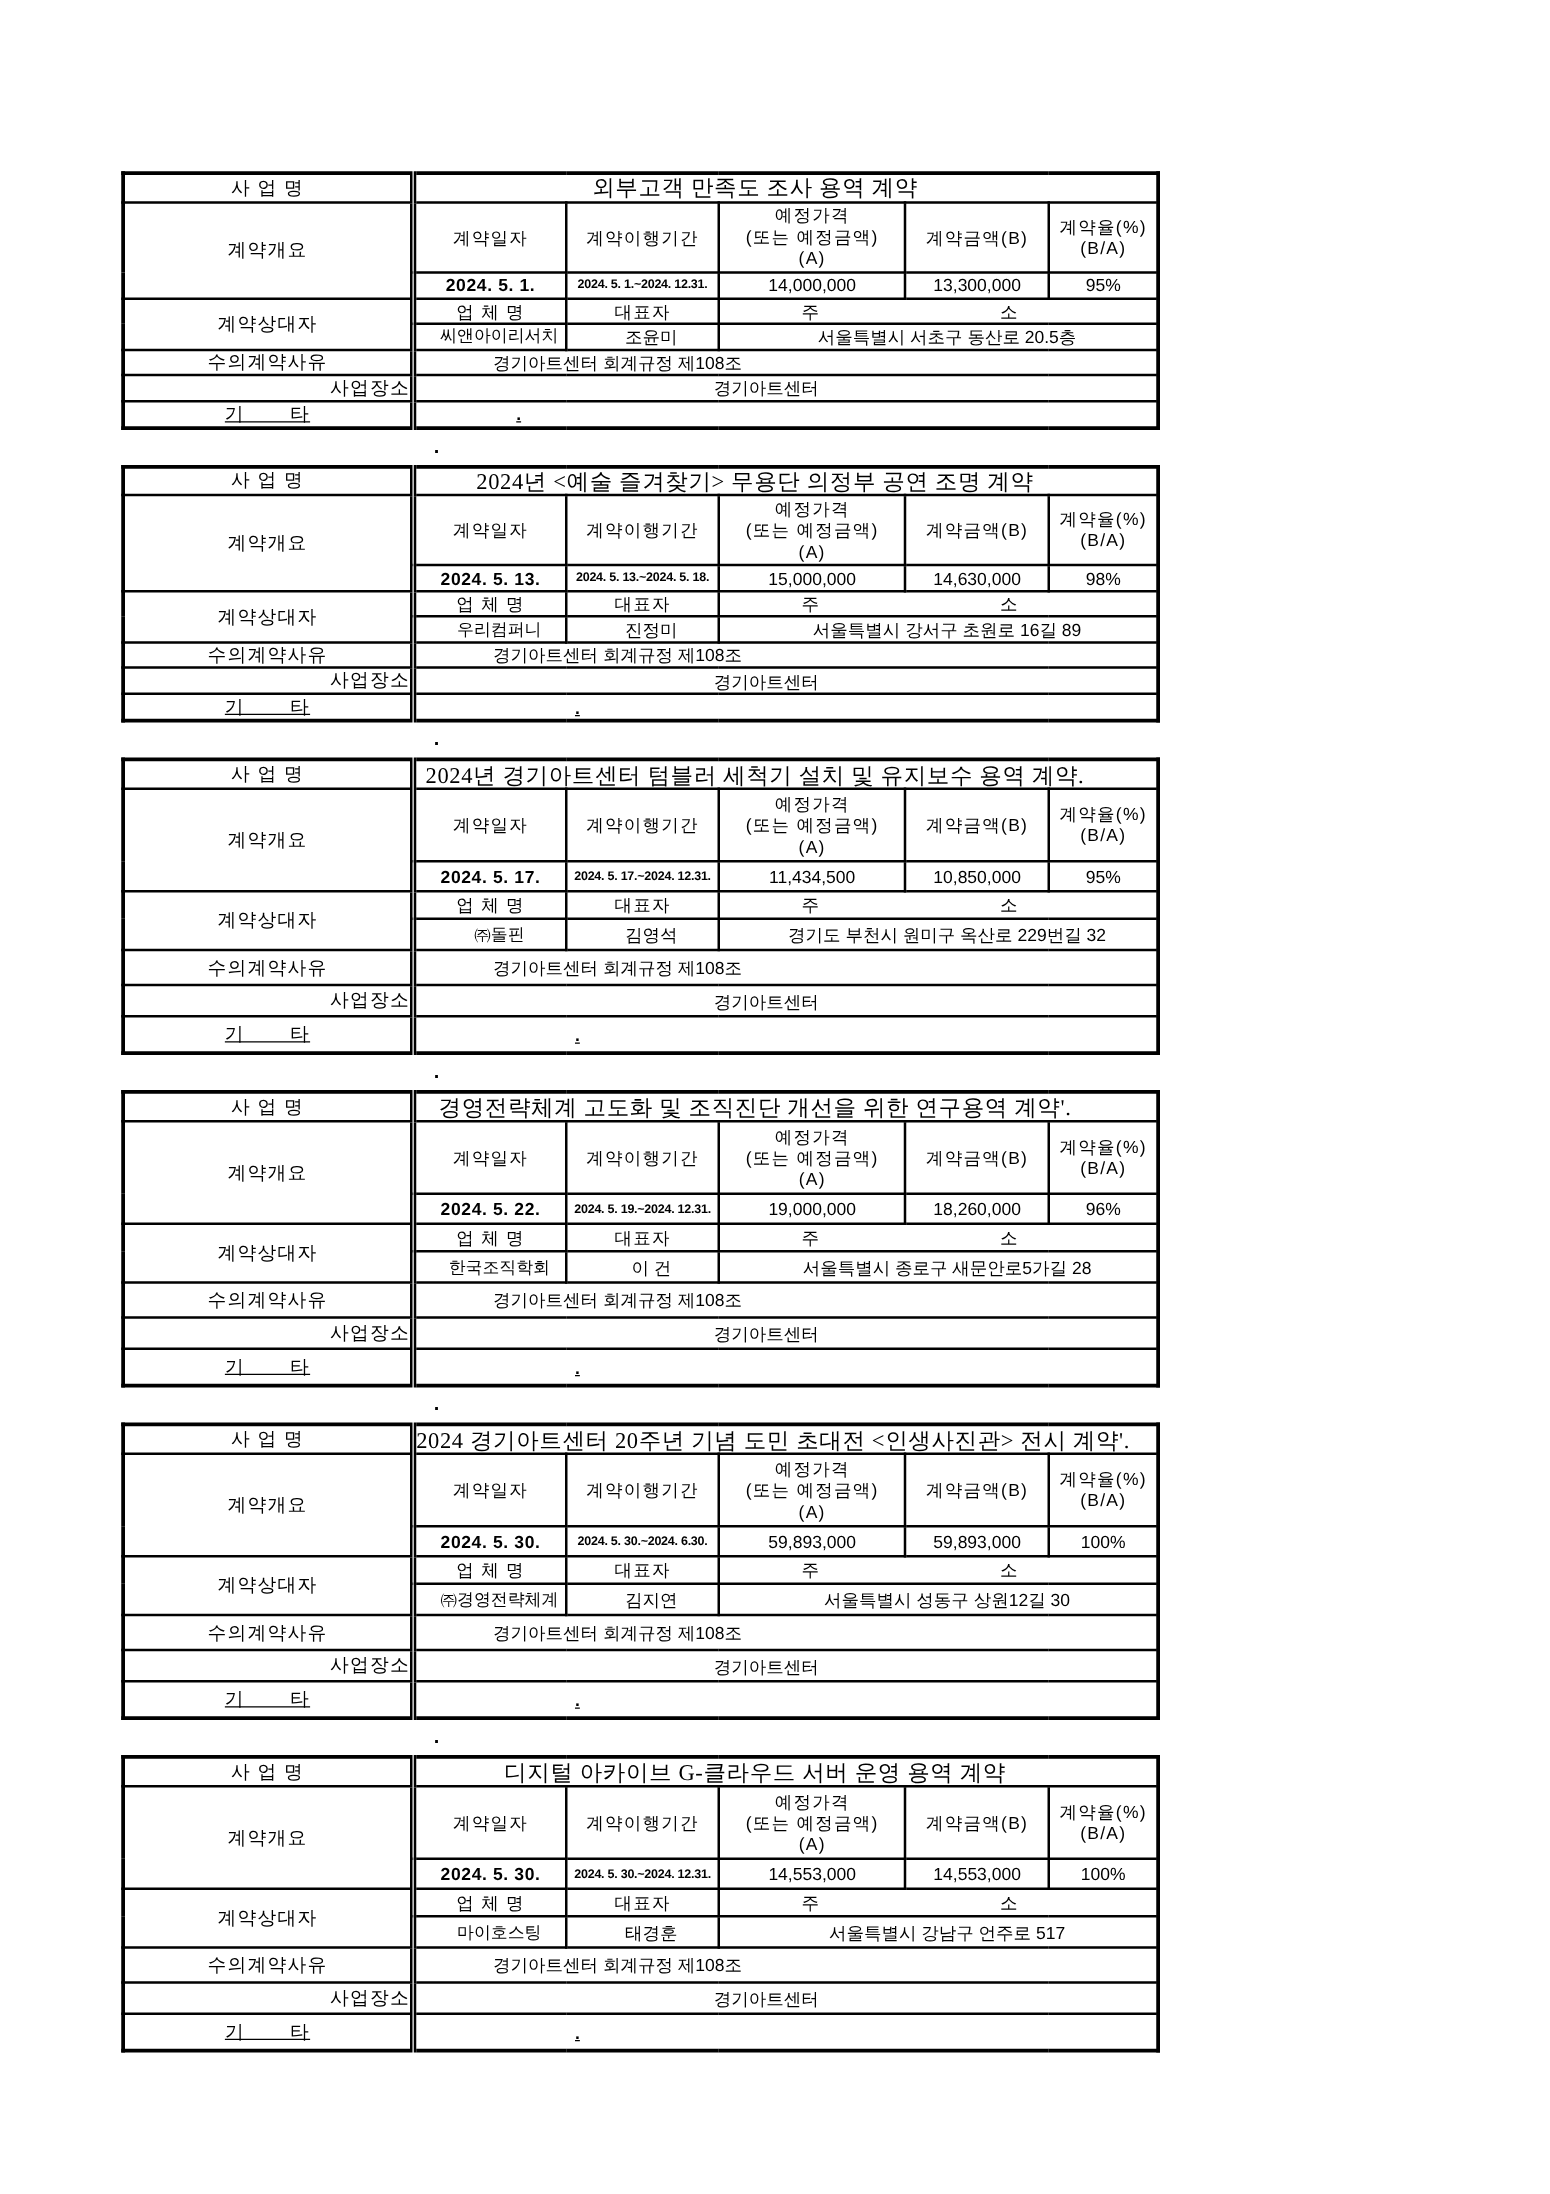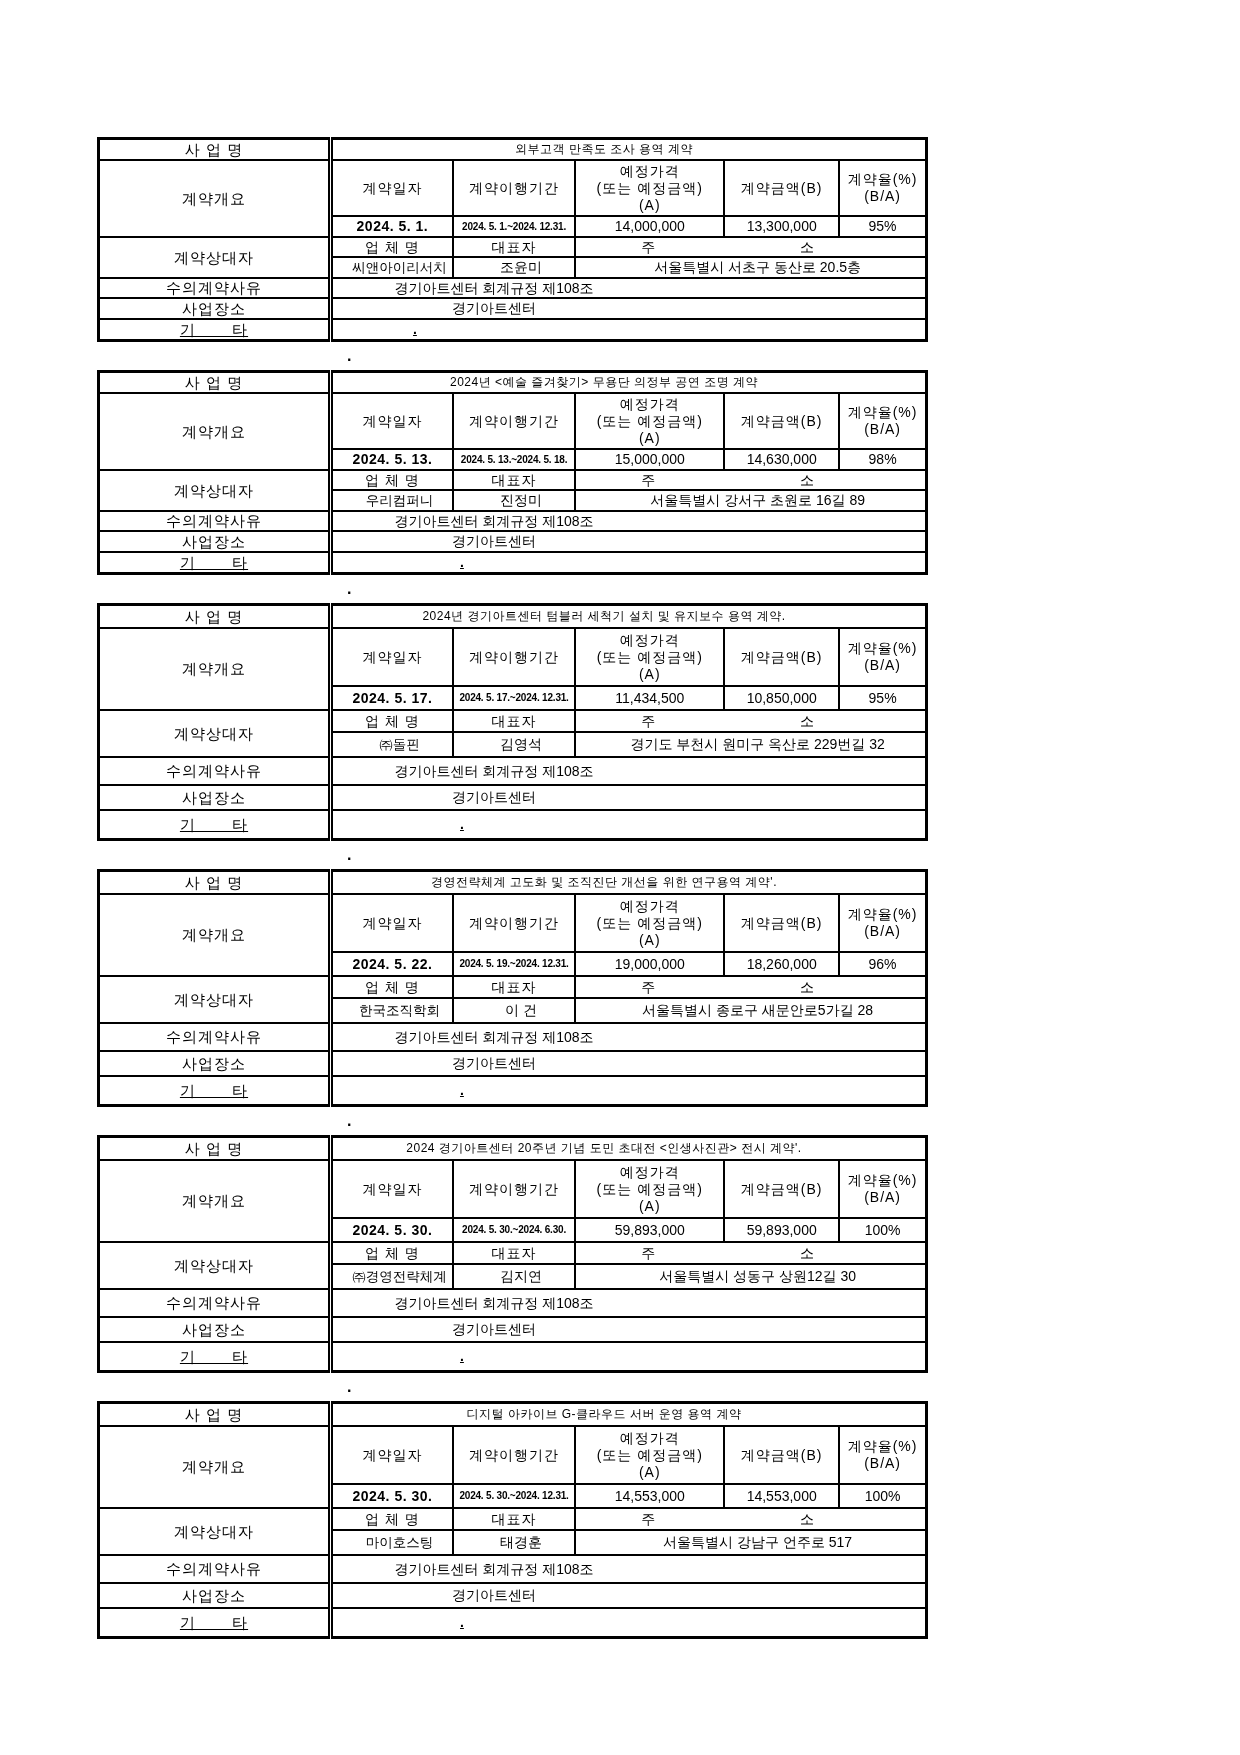--- a/index.html
+++ b/index.html
@@ -43,24 +43,25 @@
     line-height: 1.15;
     overflow: hidden;
   }
   td.lbl {
     border-right: 5px double #000;
     font-size: 15px;
     white-space: pre;
     letter-spacing: 1px;
   }
   td.title-cell {
-    font-size: 12px;
+    font-size: 18px;
     white-space: nowrap;
     padding-right: 50px;
     letter-spacing: 0.5px;
+    font-family: Liberation Serif, serif;
   }
   td.hdr { font-size: 14px; letter-spacing: 1px; }
   td.hdr .hline { line-height: 17px; }
   td.val { font-size: 14px; white-space: nowrap; }
   td.val.date { font-weight: 600; letter-spacing: 0.5px; }
   td.val.period {
     font-size: 10px;
     letter-spacing: -0.2px;
     font-weight: 600;
     margin-left: 47px;
@@ -80,21 +81,21 @@
     padding: 0 110px 0 65px;
   }
 
   
   tr.r1 td { height: 21px; }
   tr.r2 td { height: 56px; }
   tr.r3 td { height: 22px; }
   tr.r4 td { height: 20px; }
   tr.r5 td { height: 23px; padding-left: 14px; }
   tr.r6 td { height: 26px; }
-  tr.r7 td { height: 23px; }
+  tr.r7 td { height: 23px; text-align: right; }
   tr.r8 td { height: 27px; text-decoration: underline; }
   
   table.compact tr.r1 td { height: 19px; }
   table.compact tr.r2 td { height: 54px; }
   table.compact tr.r3 td { height: 19px; }
   table.compact tr.r4 td { height: 18px; }
   table.compact tr.r5 td { height: 19px; }
   table.compact tr.r6 td { height: 18px; }
   table.compact tr.r7 td { height: 19px; }
   table.compact tr.r8 td { height: 19px; }

